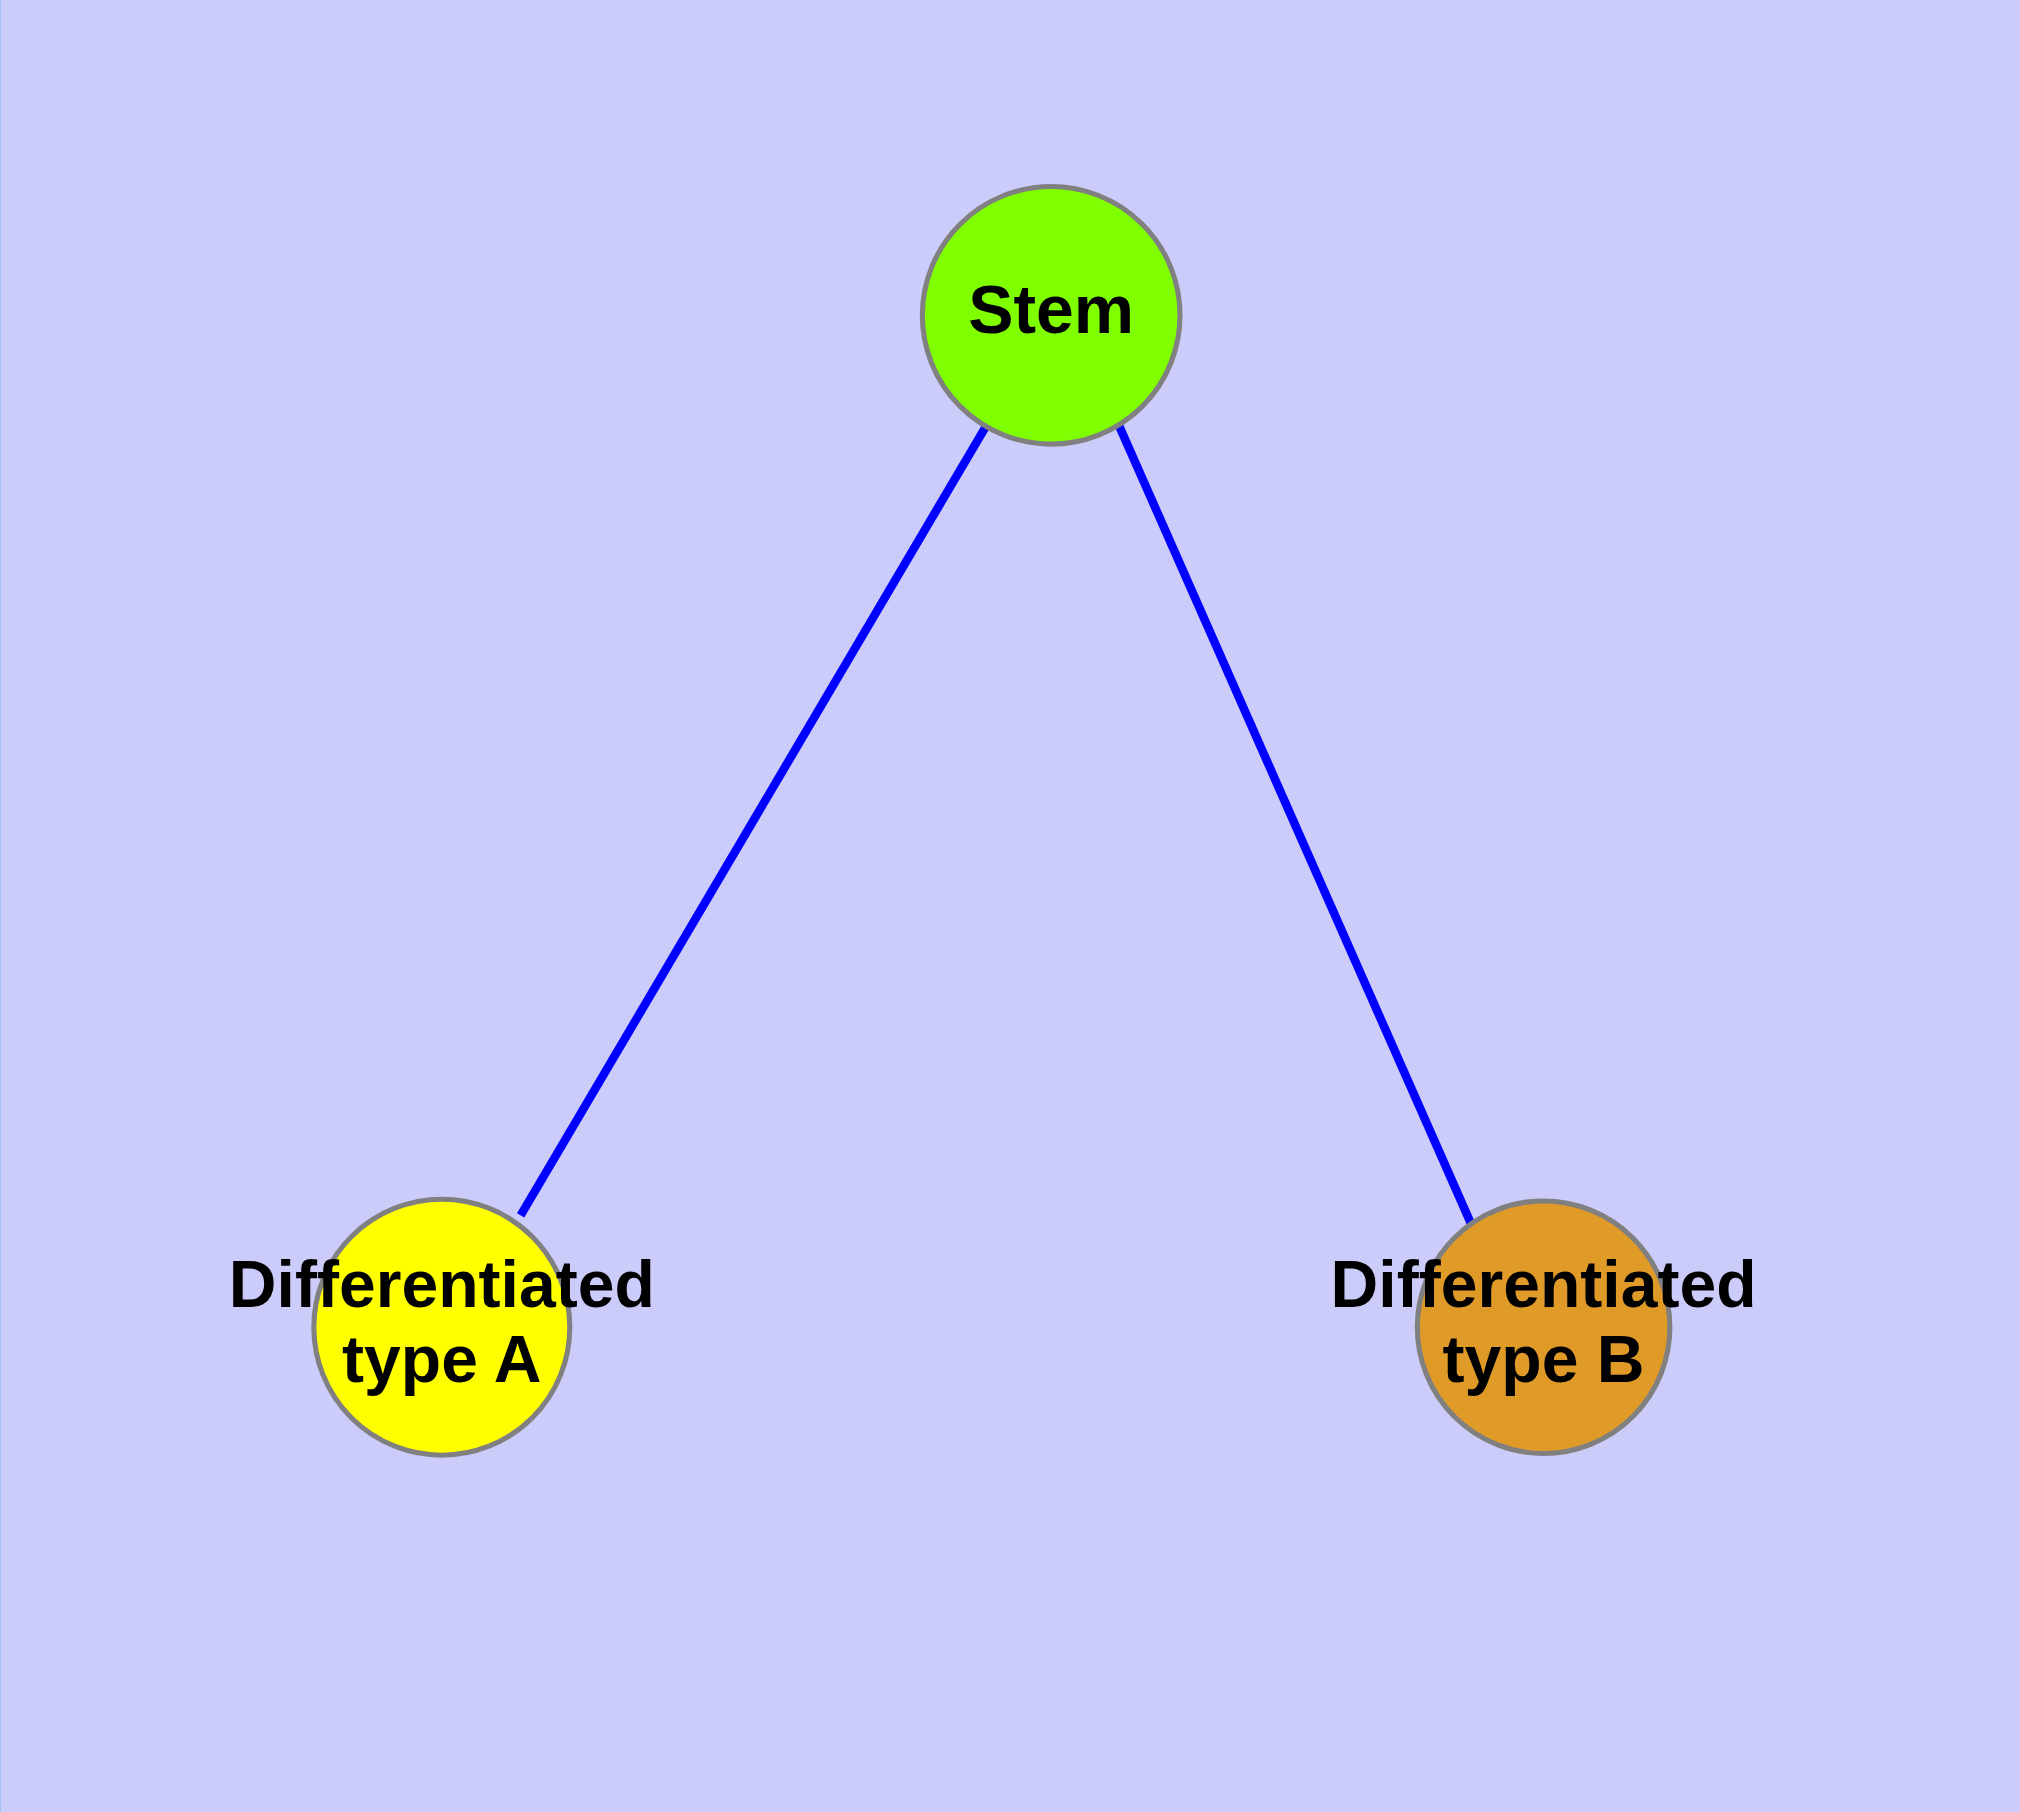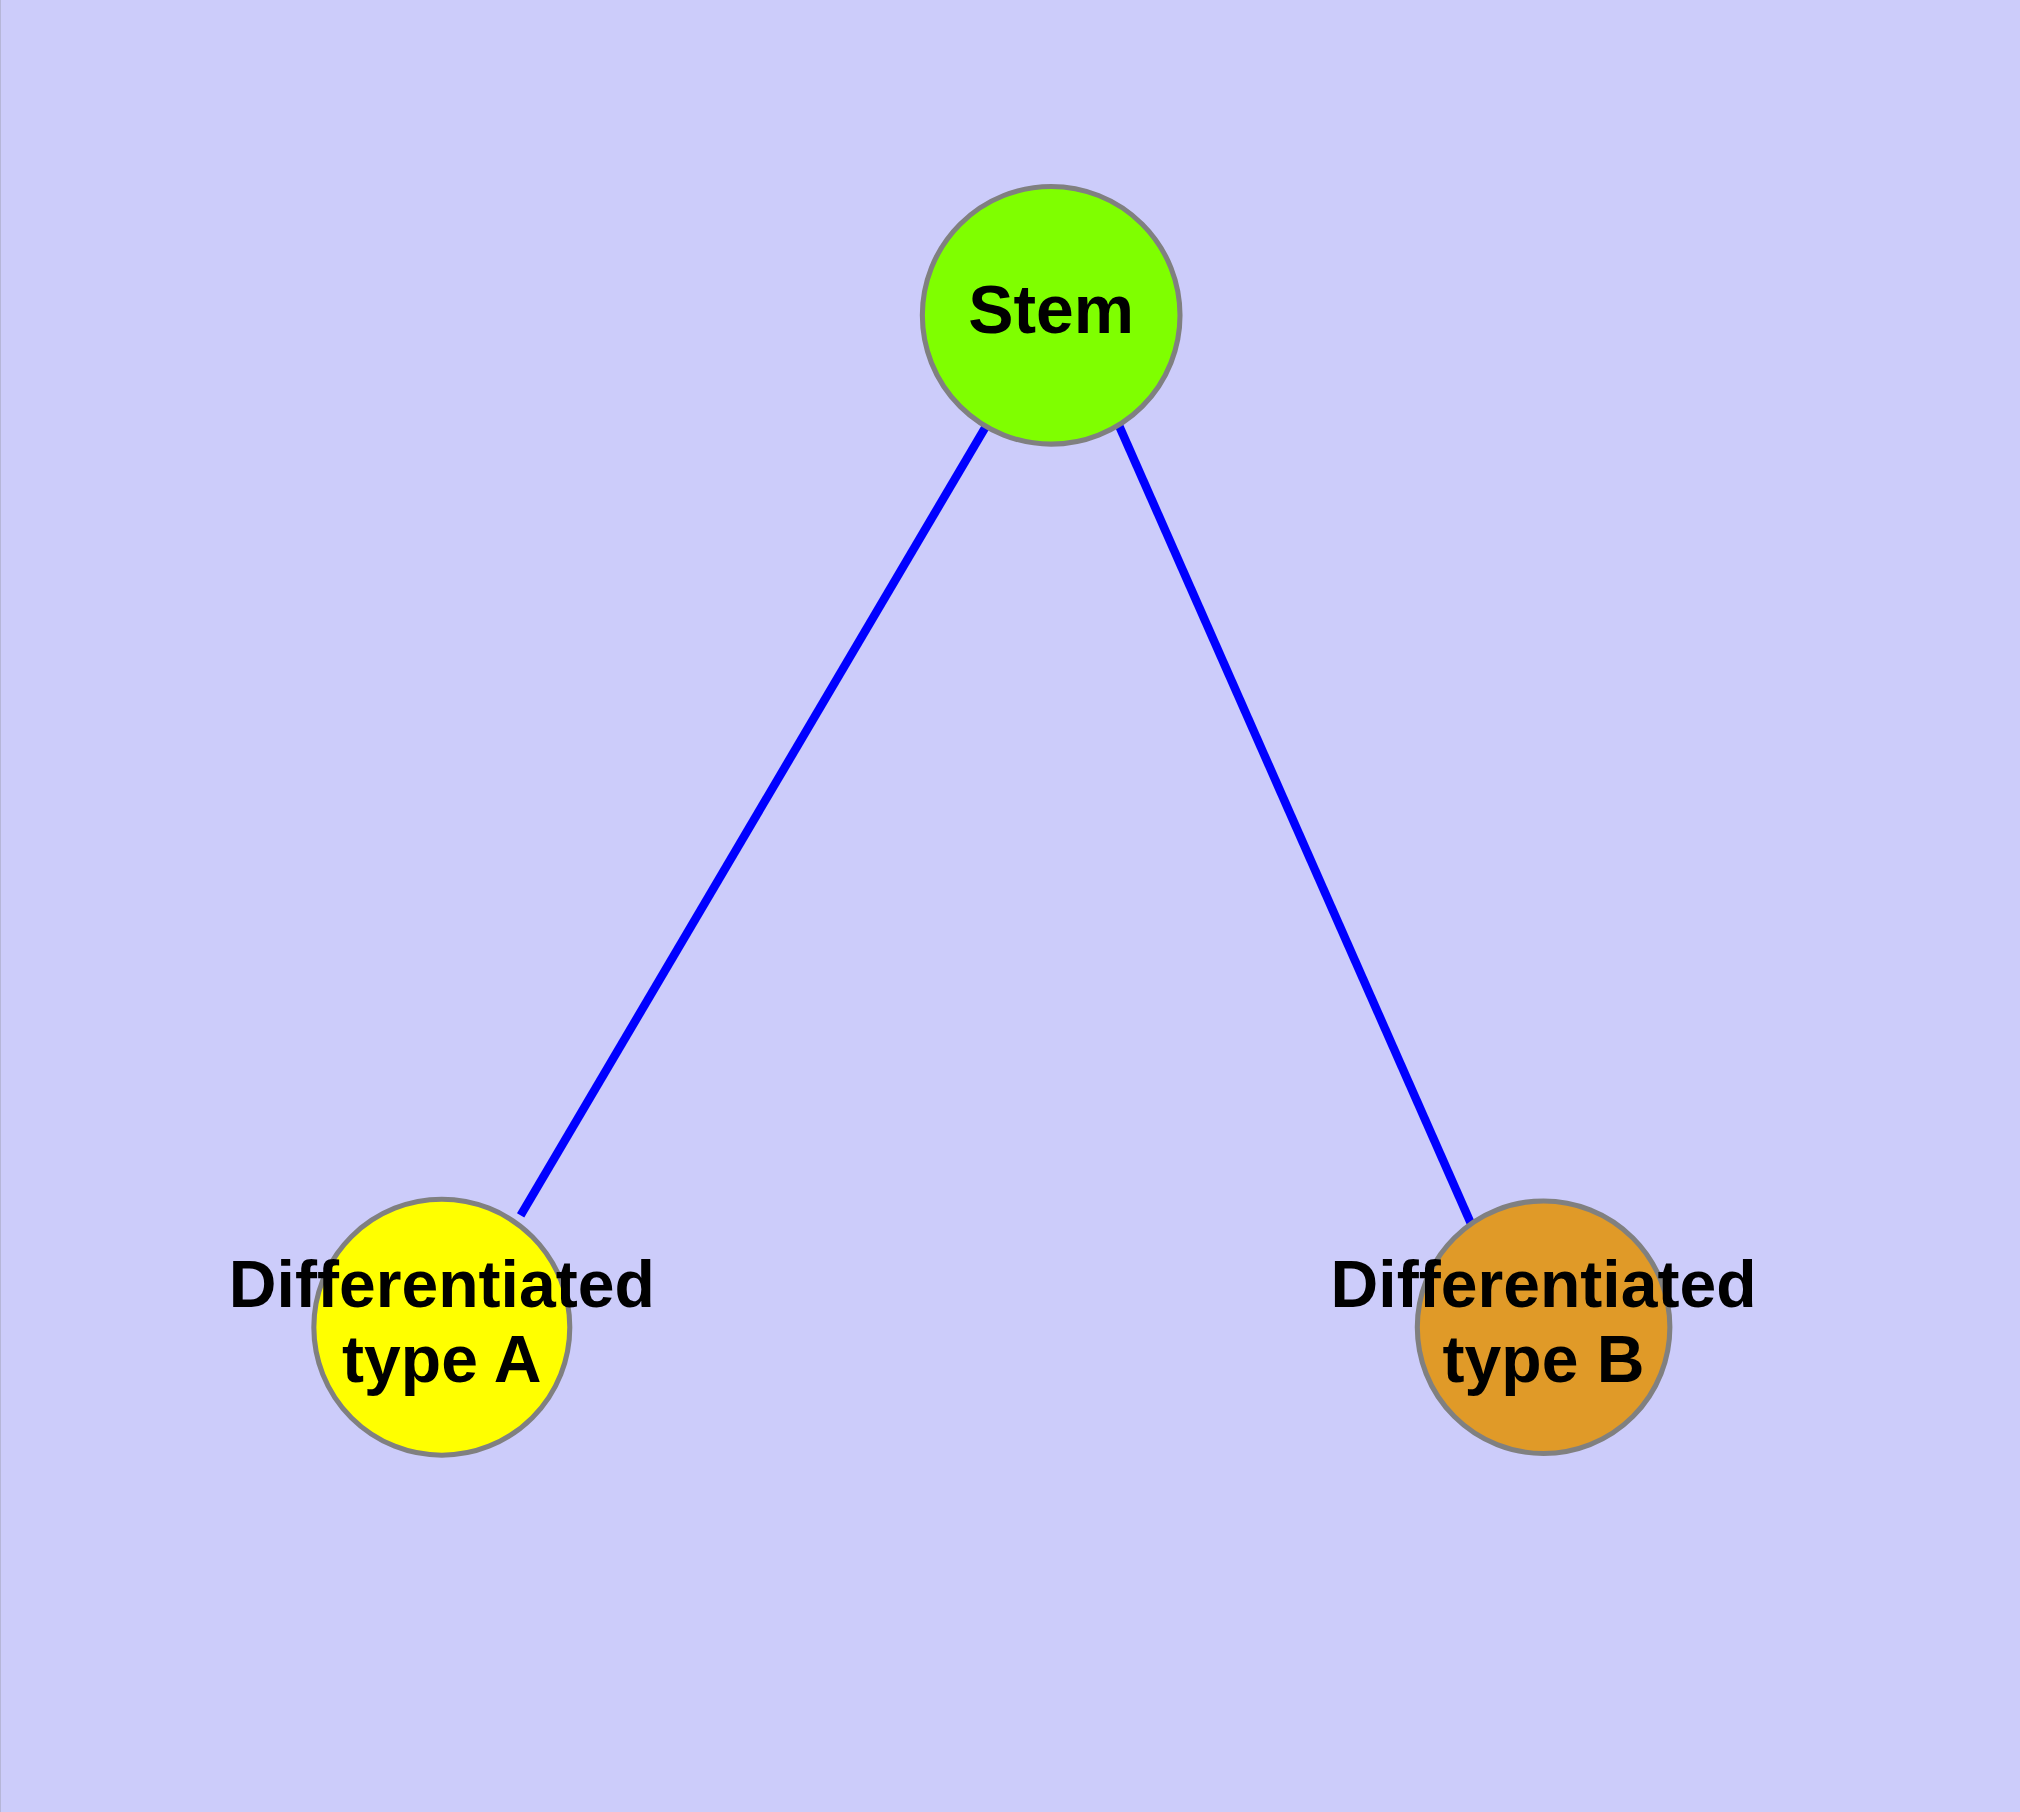--- a/index.html
+++ b/index.html
@@ -29,21 +29,21 @@
     font-weight: bold;
     fill: #000000;
     text-anchor: middle;
     dominant-baseline: middle;
     paint-order: normal;
   }
 </style>
 </head>
 <body>
 
-<div id="stage" style="width: 1885px; height: 1812px; background: #737373;">
+<div id="stage" style="width: 1885px; height: 1812px; background: #0ea5e9;">
   <svg id="graph-svg" viewBox="0 0 2384 2138" style="width: 2021px; height: 1812px;">
 
     <rect id="bg-rect" x="0" y="0" width="2384" height="2138" fill="#ccccfa"></rect>
 
     <g id="edges-layer">
         <line x1="1163" y1="503" x2="614" y2="1434" stroke="#0000ff" stroke-width="10" stroke-linecap="butt"></line>
         <line x1="1320" y1="502" x2="1735" y2="1443" stroke="#0000ff" stroke-width="10" stroke-linecap="butt"></line>
       </g>
     <g id="nodes-layer">
         <circle cx="1240" cy="372" r="152" fill="#7fff00" stroke="#808080" stroke-width="6"></circle>

